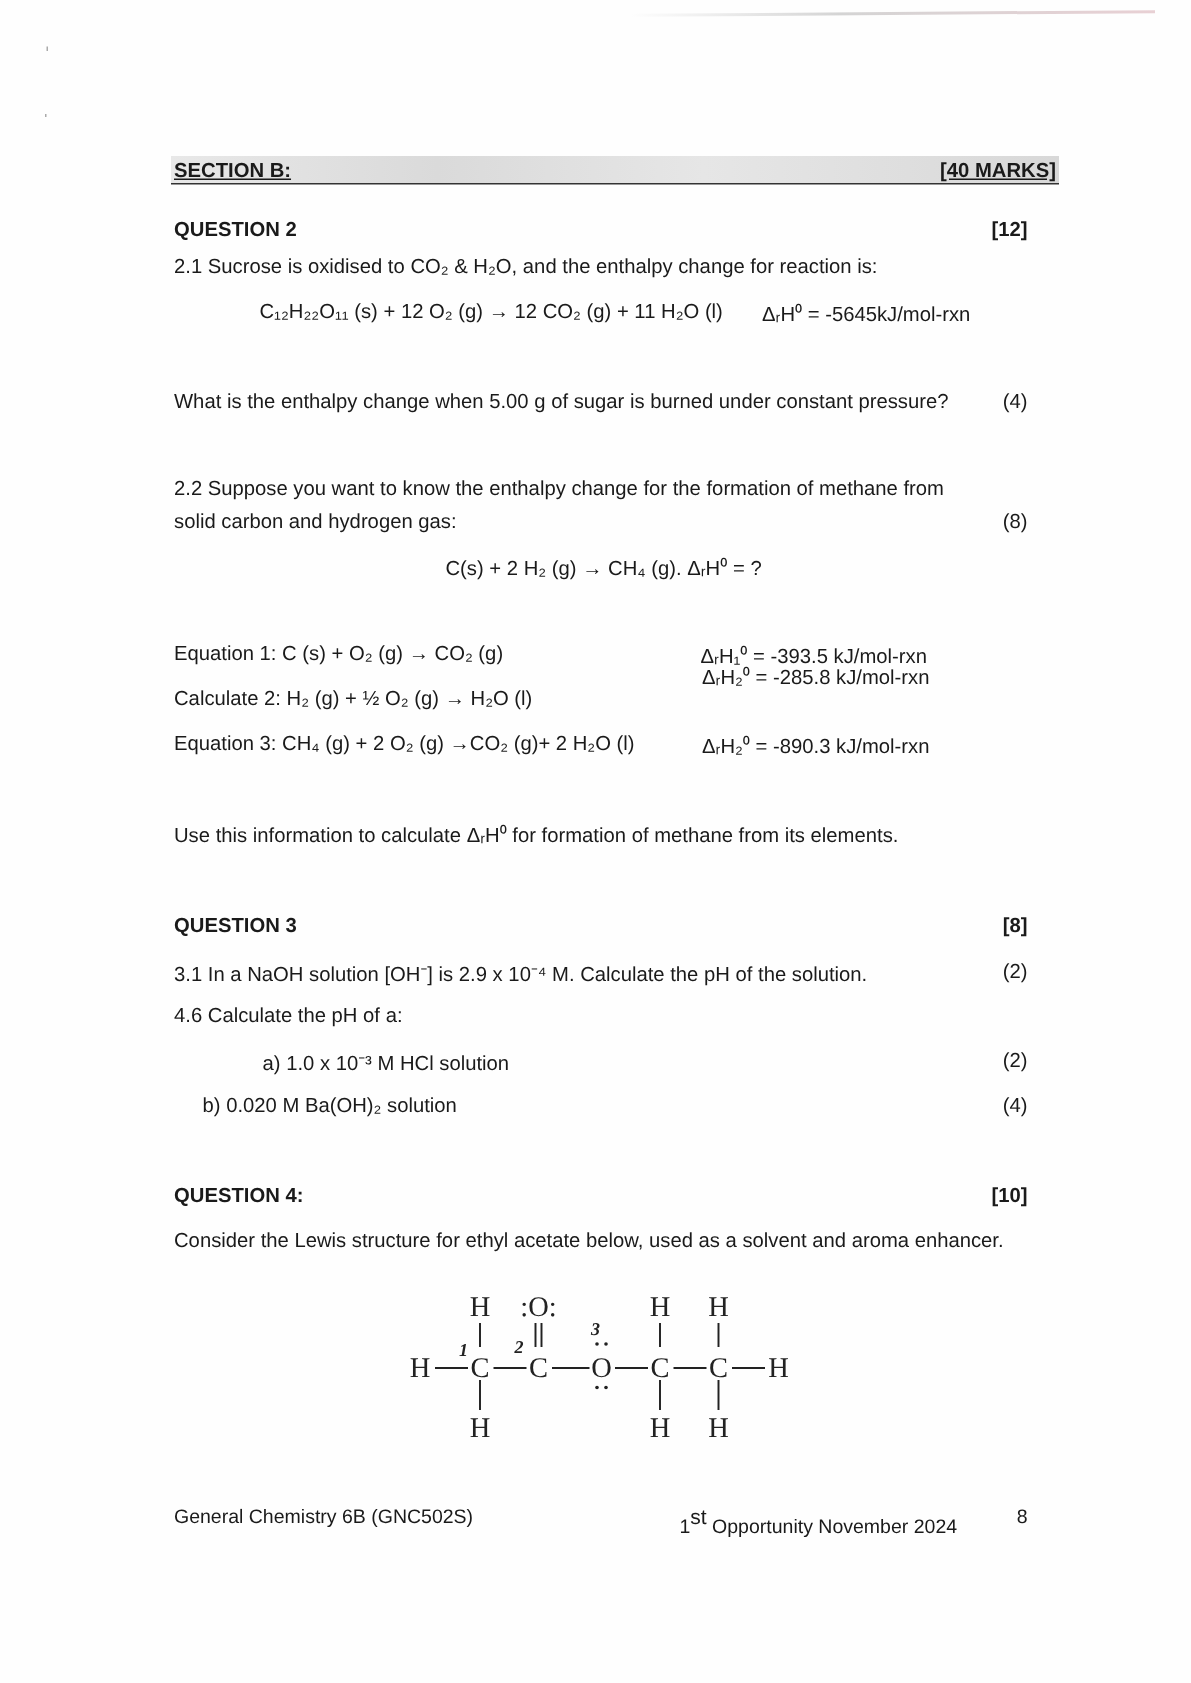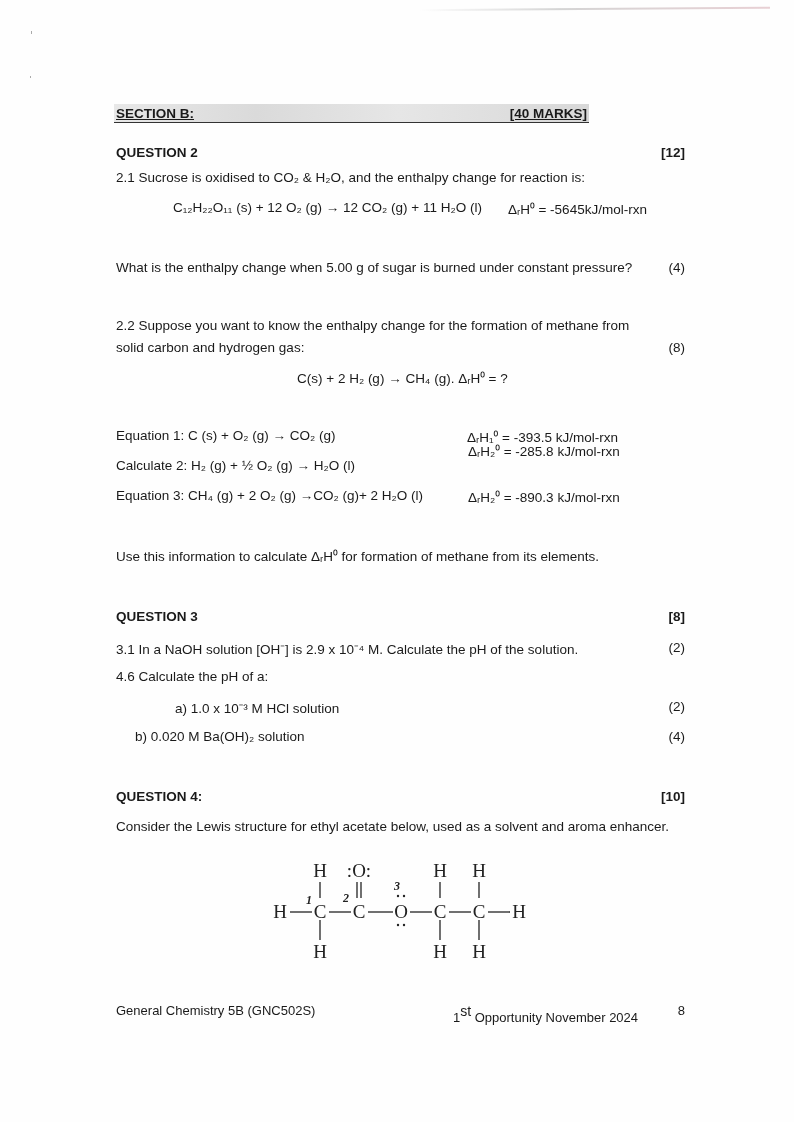--- a/index.html
+++ b/index.html
@@ -8,21 +8,21 @@
     font-family: "Liberation Sans", sans-serif; color: #1a1a1a; font-size: 13.5px;
   }
   .scanline {
     position: absolute; top: 8px; left: 420px; width: 350px; height: 2px;
     background: linear-gradient(to right, rgba(200,200,200,0), #d4d4d4 40%, #e8d0d4);
     transform: rotate(-0.4deg);
   }
   .speck { position: absolute; width: 1px; height: 3px; background: #aaa; }
   .abs { position: absolute; white-space: nowrap; }
   .section-bar {
-    position: absolute; left: 114px; top: 104px; width: 475px; height: 18px;
+    position: absolute; left: 114px; top: 104px; width: 592px; height: 18px;
     background: linear-gradient(to right, #e8e8e8, #dadada 30%, #e6e6e6 60%, #d8d8d8);
     border-bottom: 1.5px solid #333;
   }
   .section-bar span { position: absolute; top: 2px; font-weight: bold; text-decoration: underline; font-size: 13.5px; }
   .bold { font-weight: bold; }
   sup { font-size: 14px; vertical-align: 6px; }
   .lewis { position: absolute; left: 262px; top: 852px; width: 276px; height: 115px; }
   .lewis text { font-family: "Liberation Serif", serif; }
 </style>
 </head>
@@ -119,15 +119,15 @@
   </g>
 
   <g fill="#222">
     <circle cx="136" cy="44" r="1.2"></circle>
       <circle cx="142" cy="44" r="1.2"></circle>
     <circle cx="136" cy="73" r="1.2"></circle>
       <circle cx="142" cy="73" r="1.2"></circle>
   </g>
 </svg>
 
-<div class="abs" style="left:116px;top:1003px;font-size:13px;">General Chemistry 5B (GNC502S)</div>
+<div class="abs" style="left:116px;top:1003px;font-size:13px;">General Chemistry 6B (GNC502S)</div>
 <div class="abs" style="left:453px;top:1003px;font-size:13px;">1<sup>st</sup><span id="opp-text"> Opportunity November 2024</span></div>
 <div class="abs" style="right:109px;top:1003px;font-size:13px;">8</div>
 
 </body></html>

